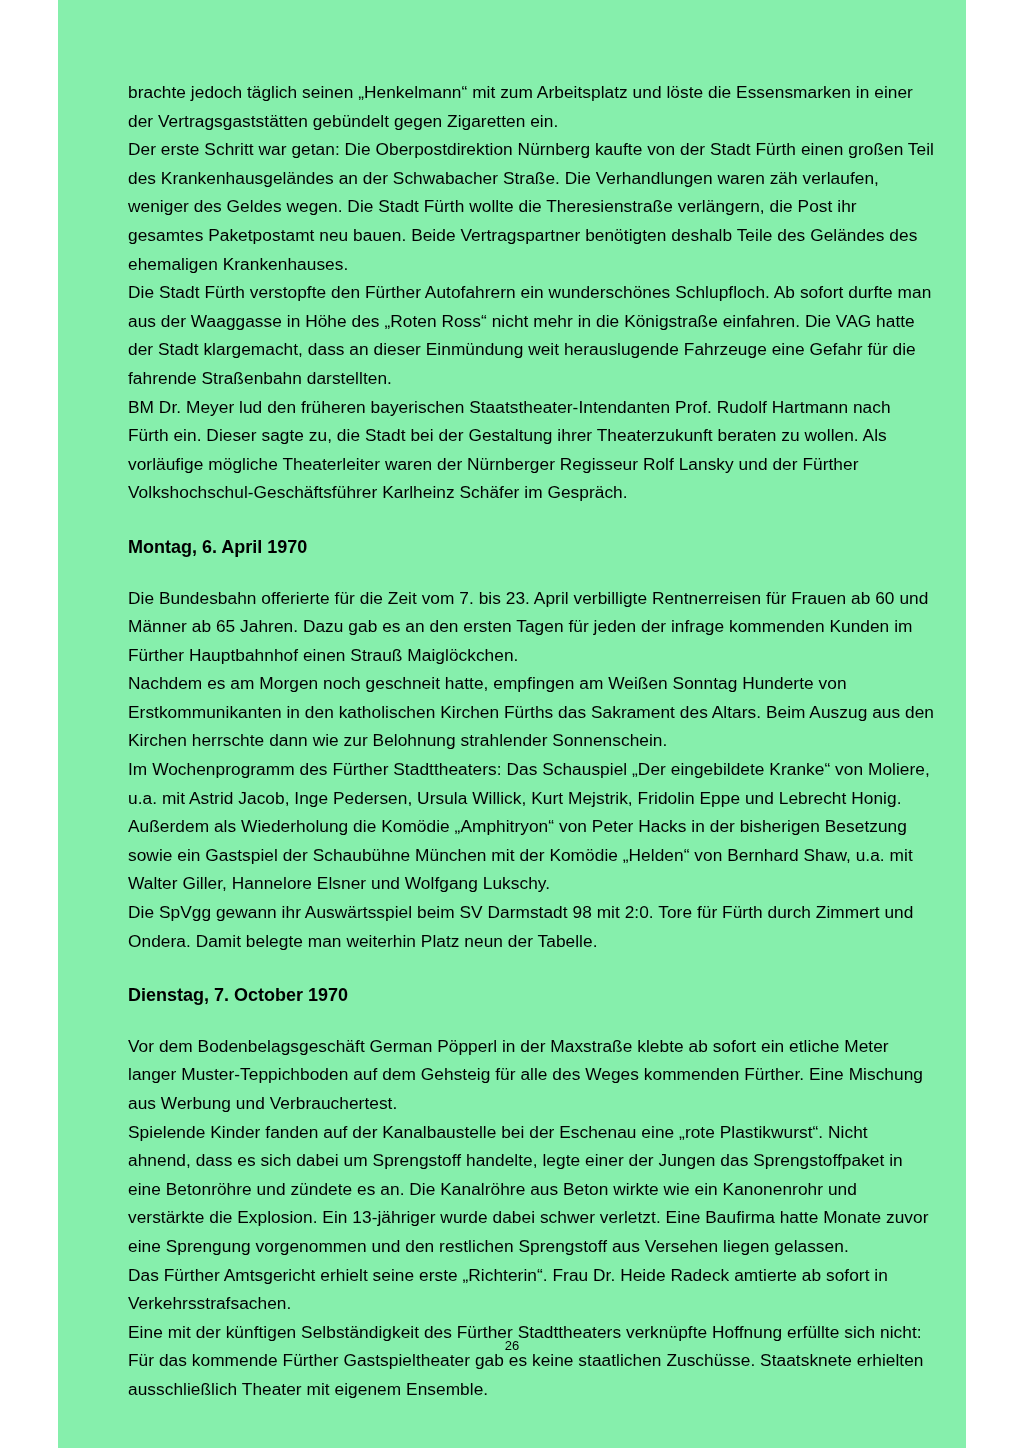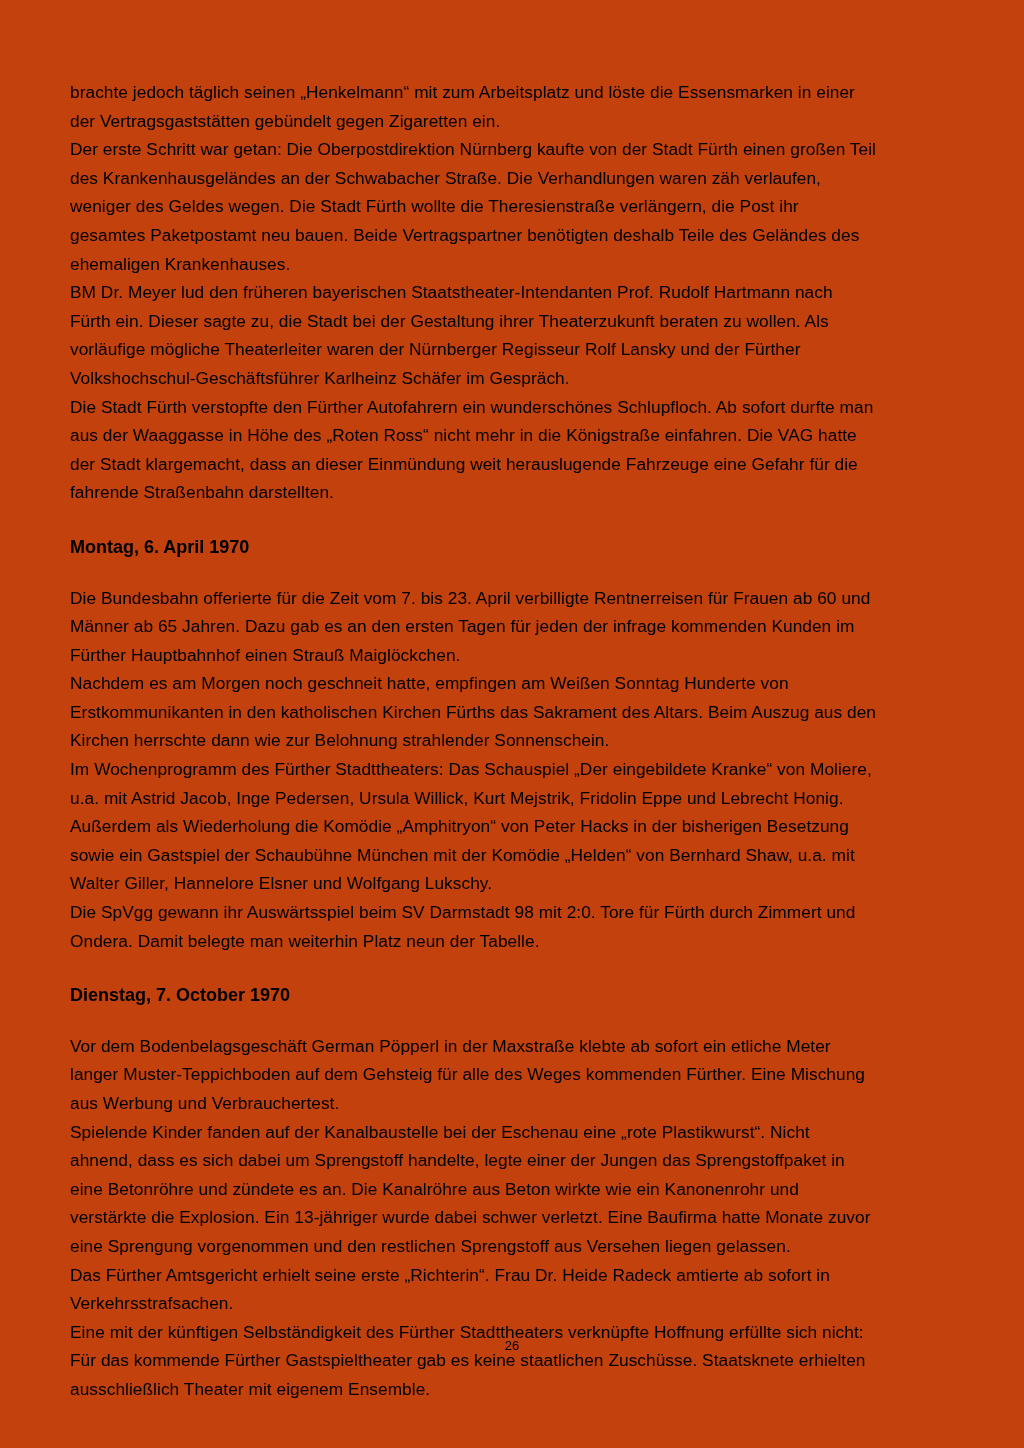--- a/index.html
+++ b/index.html
@@ -2,23 +2,23 @@
 <html><head>
 <meta charset="utf-8">
 <style>
   html, body {
     margin: 0;
     padding: 0;
     background: #ffffff;
   }
   .page {
     position: relative;
-    width: 1024px;
+    width: 908px;
     height: 1448px;
-    background: #c2410c;
+    background: #86efac;
     margin: 0 auto;
     font-family: "Liberation Sans", sans-serif;
     color: #000000;
     box-sizing: border-box;
   }
   .content {
     position: absolute;
     left: 70px;
     top: 78px;
     width: 806px;
@@ -46,22 +46,22 @@
     font-family: Liberation Sans, sans-serif;
   }
 </style>
 </head>
 <body>
 
 <div class="page">
   <div class="content">
     <p class="para">brachte jedoch täglich seinen „Henkelmann“ mit zum Arbeitsplatz und löste die Essensmarken in einer der Vertragsgaststätten gebündelt gegen Zigaretten ein.</p>
     <p class="para">Der erste Schritt war getan: Die Oberpostdirektion Nürnberg kaufte von der Stadt Fürth einen großen Teil des Krankenhausgeländes an der Schwabacher Straße. Die Verhandlungen waren zäh verlaufen, weniger des Geldes wegen. Die Stadt Fürth wollte die Theresienstraße verlängern, die Post ihr gesamtes Paketpostamt neu bauen. Beide Vertragspartner benötigten deshalb Teile des Geländes des ehemaligen Krankenhauses.</p>
+    <p class="para">Die Stadt Fürth verstopfte den Fürther Autofahrern ein wunderschönes Schlupfloch. Ab sofort durfte man aus der Waaggasse in Höhe des „Roten Ross“ nicht mehr in die Königstraße einfahren. Die VAG hatte der Stadt klargemacht, dass an dieser Einmündung weit herauslugende Fahrzeuge eine Gefahr für die fahrende Straßenbahn darstellten.</p>
     <p class="para">BM Dr. Meyer lud den früheren bayerischen Staatstheater-Intendanten Prof. Rudolf Hartmann nach Fürth ein. Dieser sagte zu, die Stadt bei der Gestaltung ihrer Theaterzukunft beraten zu wollen. Als vorläufige mögliche Theaterleiter waren der Nürnberger Regisseur Rolf Lansky und der Fürther Volkshochschul-Geschäftsführer Karlheinz Schäfer im Gespräch.</p>
-    <p class="para">Die Stadt Fürth verstopfte den Fürther Autofahrern ein wunderschönes Schlupfloch. Ab sofort durfte man aus der Waaggasse in Höhe des „Roten Ross“ nicht mehr in die Königstraße einfahren. Die VAG hatte der Stadt klargemacht, dass an dieser Einmündung weit herauslugende Fahrzeuge eine Gefahr für die fahrende Straßenbahn darstellten.</p>
 
     <h2 class="heading">Montag, 6. April 1970</h2>
 
     <p class="para">Die Bundesbahn offerierte für die Zeit vom 7. bis 23. April verbilligte Rentnerreisen für Frauen ab 60 und Männer ab 65 Jahren. Dazu gab es an den ersten Tagen für jeden der infrage kommenden Kunden im Fürther Hauptbahnhof einen Strauß Maiglöckchen.</p>
     <p class="para">Nachdem es am Morgen noch geschneit hatte, empfingen am Weißen Sonntag Hunderte von Erstkommunikanten in den katholischen Kirchen Fürths das Sakrament des Altars. Beim Auszug aus den Kirchen herrschte dann wie zur Belohnung strahlender Sonnenschein.</p>
     <p class="para">Im Wochenprogramm des Fürther Stadttheaters: Das Schauspiel „Der eingebildete Kranke“ von Moliere, u.a. mit Astrid Jacob, Inge Pedersen, Ursula Willick, Kurt Mejstrik, Fridolin Eppe und Lebrecht Honig. Außerdem als Wiederholung die Komödie „Amphitryon“ von Peter Hacks in der bisherigen Besetzung sowie ein Gastspiel der Schaubühne München mit der Komödie „Helden“ von Bernhard Shaw, u.a. mit Walter Giller, Hannelore Elsner und Wolfgang Lukschy.</p>
     <p class="para">Die SpVgg gewann ihr Auswärtsspiel beim SV Darmstadt 98 mit 2:0. Tore für Fürth durch Zimmert und Ondera. Damit belegte man weiterhin Platz neun der Tabelle.</p>
 
     <h2 class="heading">Dienstag, 7. October 1970</h2>
 

